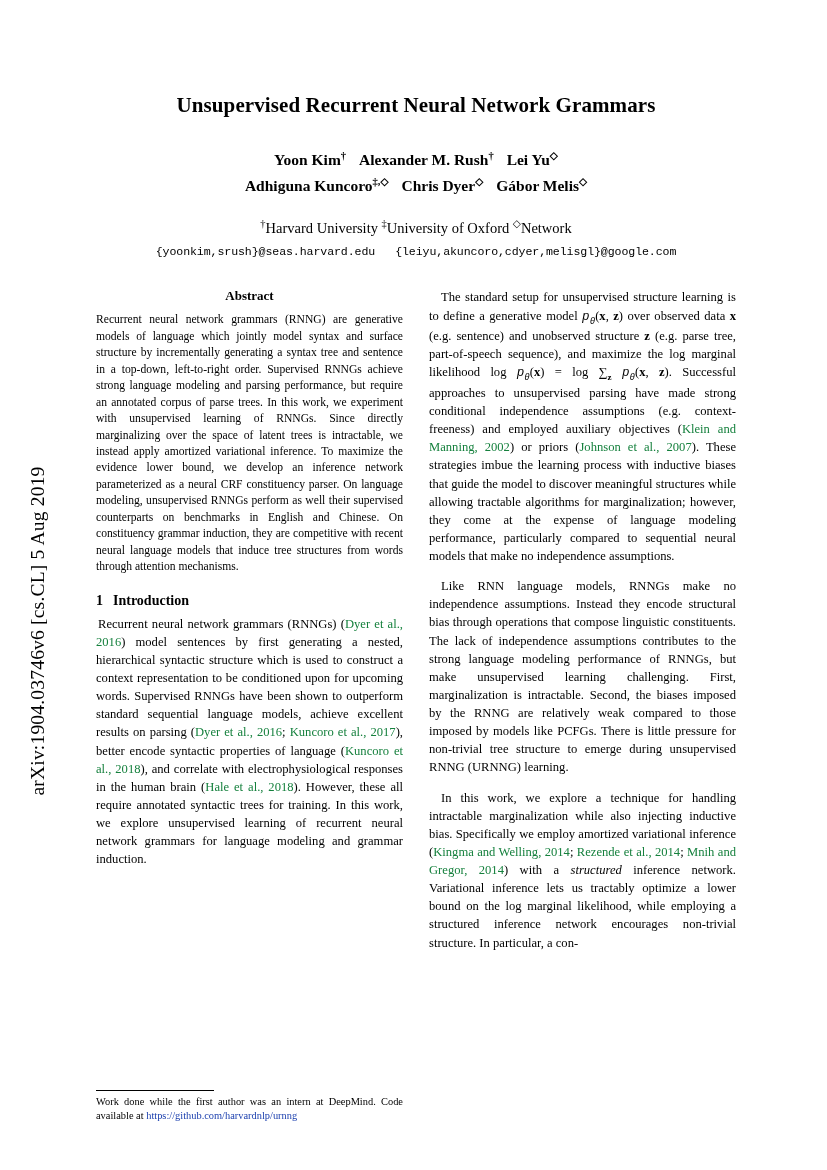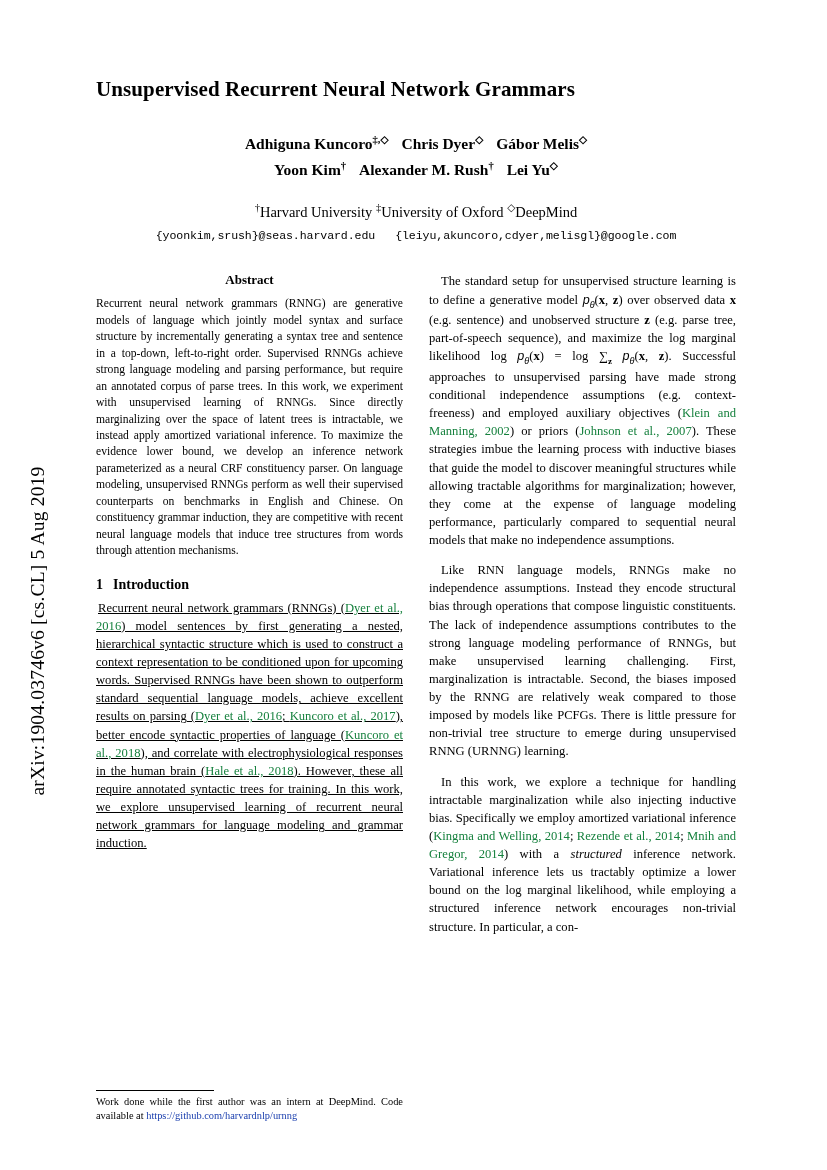--- a/index.html
+++ b/index.html
@@ -36,22 +36,23 @@
   }
   .content {
     position: absolute;
     left: 96px;
     top: 76px;
     width: 640px;
   }
   .title {
     font-size: 21px;
     font-weight: bold;
+    text-align: center;
     letter-spacing: 0.1px;
-    margin: 0 0 28px 0;
+    margin: 16px 0 28px 0;
     line-height: 1.3;
   }
   .authors {
     text-align: center;
     font-size: 15.5px;
     font-weight: bold;
     line-height: 1.62;
     margin-bottom: 18px;
   }
   .authors .sep {
@@ -113,32 +114,32 @@
   .body-text {
     font-size: 12.6px;
     line-height: 1.44;
     text-align: justify;
     hyphens: auto;
   }
   .body-text p {
     margin: 0 0 0 0;
     text-indent: 12px;
   }
-  .body-text p.first { text-indent: 2px; text-decoration: underline; }
+  .body-text p.first { text-indent: 2px; }
   .body-text p + p { margin-top: 12px; }
 
   a.cite, .cite {
     color: #15803d;
     text-decoration: none;
   }
   a.url {
     color: #1b3fae;
     text-decoration: none;
   }
-  .math { font-family: Liberation Sans, sans-serif; font-style: italic; }
+  .math { font-family: Liberation Mono, monospace; font-style: italic; }
   .mathup { font-style: normal; }
   .bold-up { font-weight: bold; font-style: normal; }
   sub.s { font-size: 0.72em; vertical-align: sub; font-style: italic;}
 
   
   .footnote {
     position: absolute;
     left: 96px;
     top: 1090px;
     width: 307px;
@@ -161,31 +162,31 @@
 <div class="page">
 
   <div class="arxiv-stamp">arXiv:1904.03746v6  [cs.CL]  5 Aug 2019</div>
 
   <div class="content">
 
     <h1 class="title">Unsupervised Recurrent Neural Network Grammars</h1>
 
     <div class="authors">
       <div>
+        <span>Yoon Kim</span><sup class="mark">†</sup><span class="sep"></span><span>Alexander M. Rush</span><sup class="mark">†</sup><span class="sep"></span><span>Lei Yu</span><sup class="mark">◇</sup>
+      </div>
+      <div>
         <span>Adhiguna Kuncoro</span><sup class="mark">‡,◇</sup><span class="sep"></span><span>Chris Dyer</span><sup class="mark">◇</sup><span class="sep"></span><span>Gábor Melis</span><sup class="mark">◇</sup>
-      </div>
-      <div>
-        <span>Yoon Kim</span><sup class="mark">†</sup><span class="sep"></span><span>Alexander M. Rush</span><sup class="mark">†</sup><span class="sep"></span><span>Lei Yu</span><sup class="mark">◇</sup>
       </div>
     </div>
 
     <div class="affil">
       <sup class="mark">†</sup><span>Harvard University</span><span class="sep"></span>
       <sup class="mark">‡</sup><span>University of Oxford</span><span class="sep"></span>
-      <sup class="mark">◇</sup><span>DeepMind</span>
+      <sup class="mark">◇</sup><span>Network</span>
     </div>
 
     <div class="emails">
       <span>{yoonkim,srush}@seas.harvard.edu</span><span class="gap"></span><span>{leiyu,akuncoro,cdyer,melisgl}@google.com</span>
     </div>
 
     <div class="cols">
 
       <div class="col">
         <div class="abstract-head">Abstract</div>

